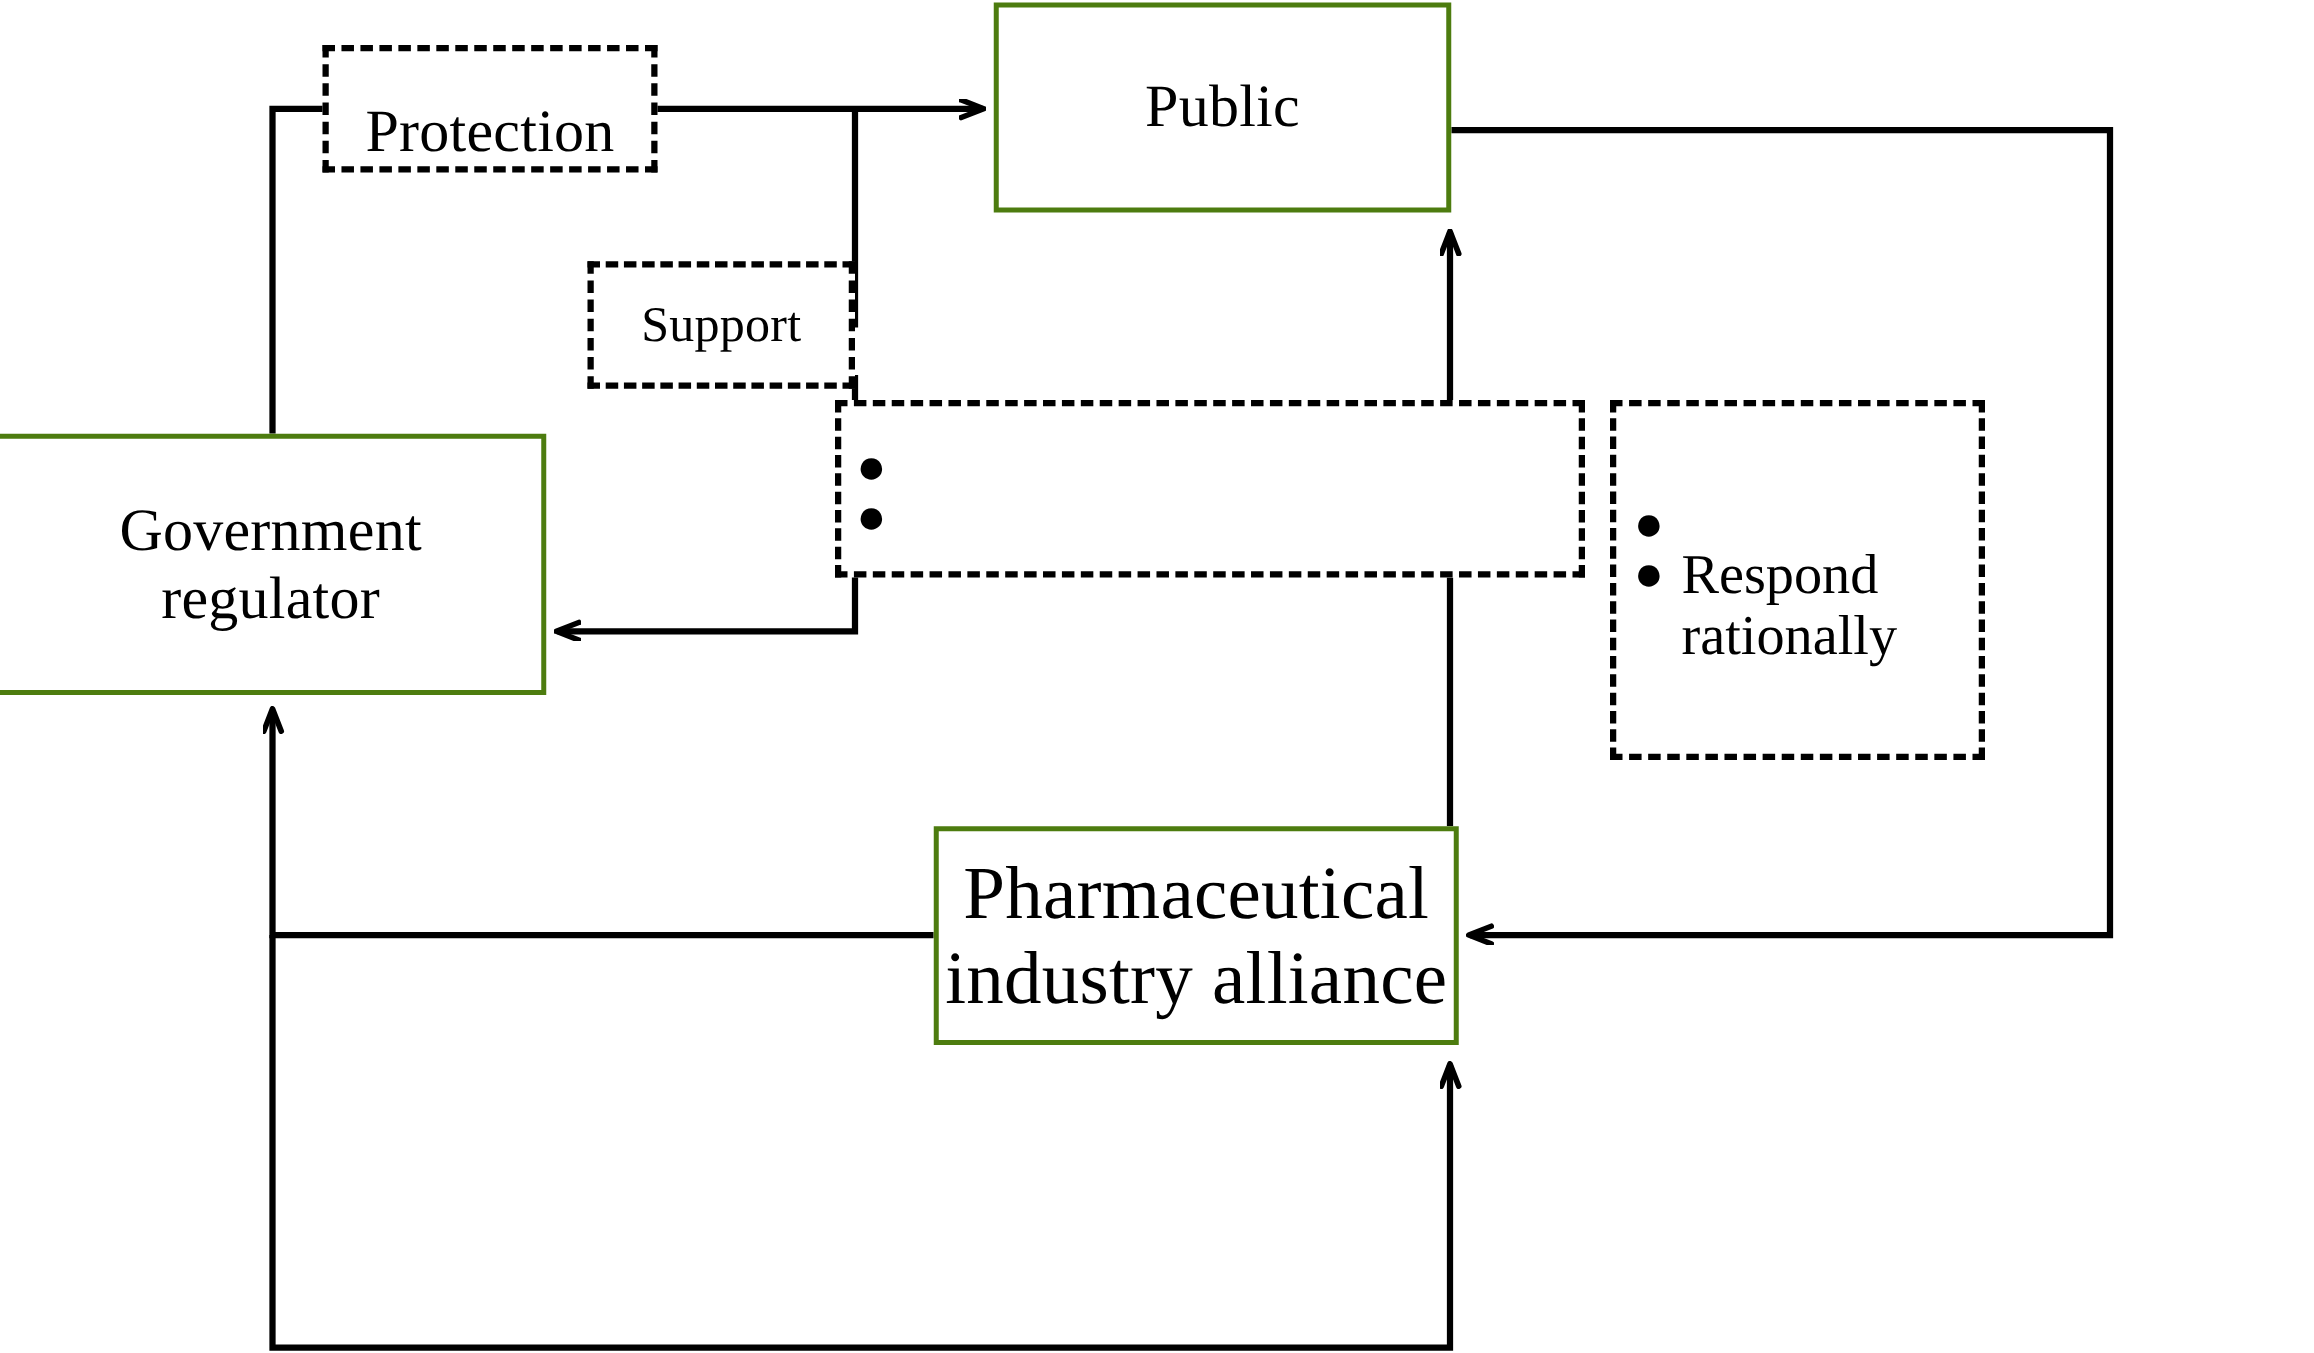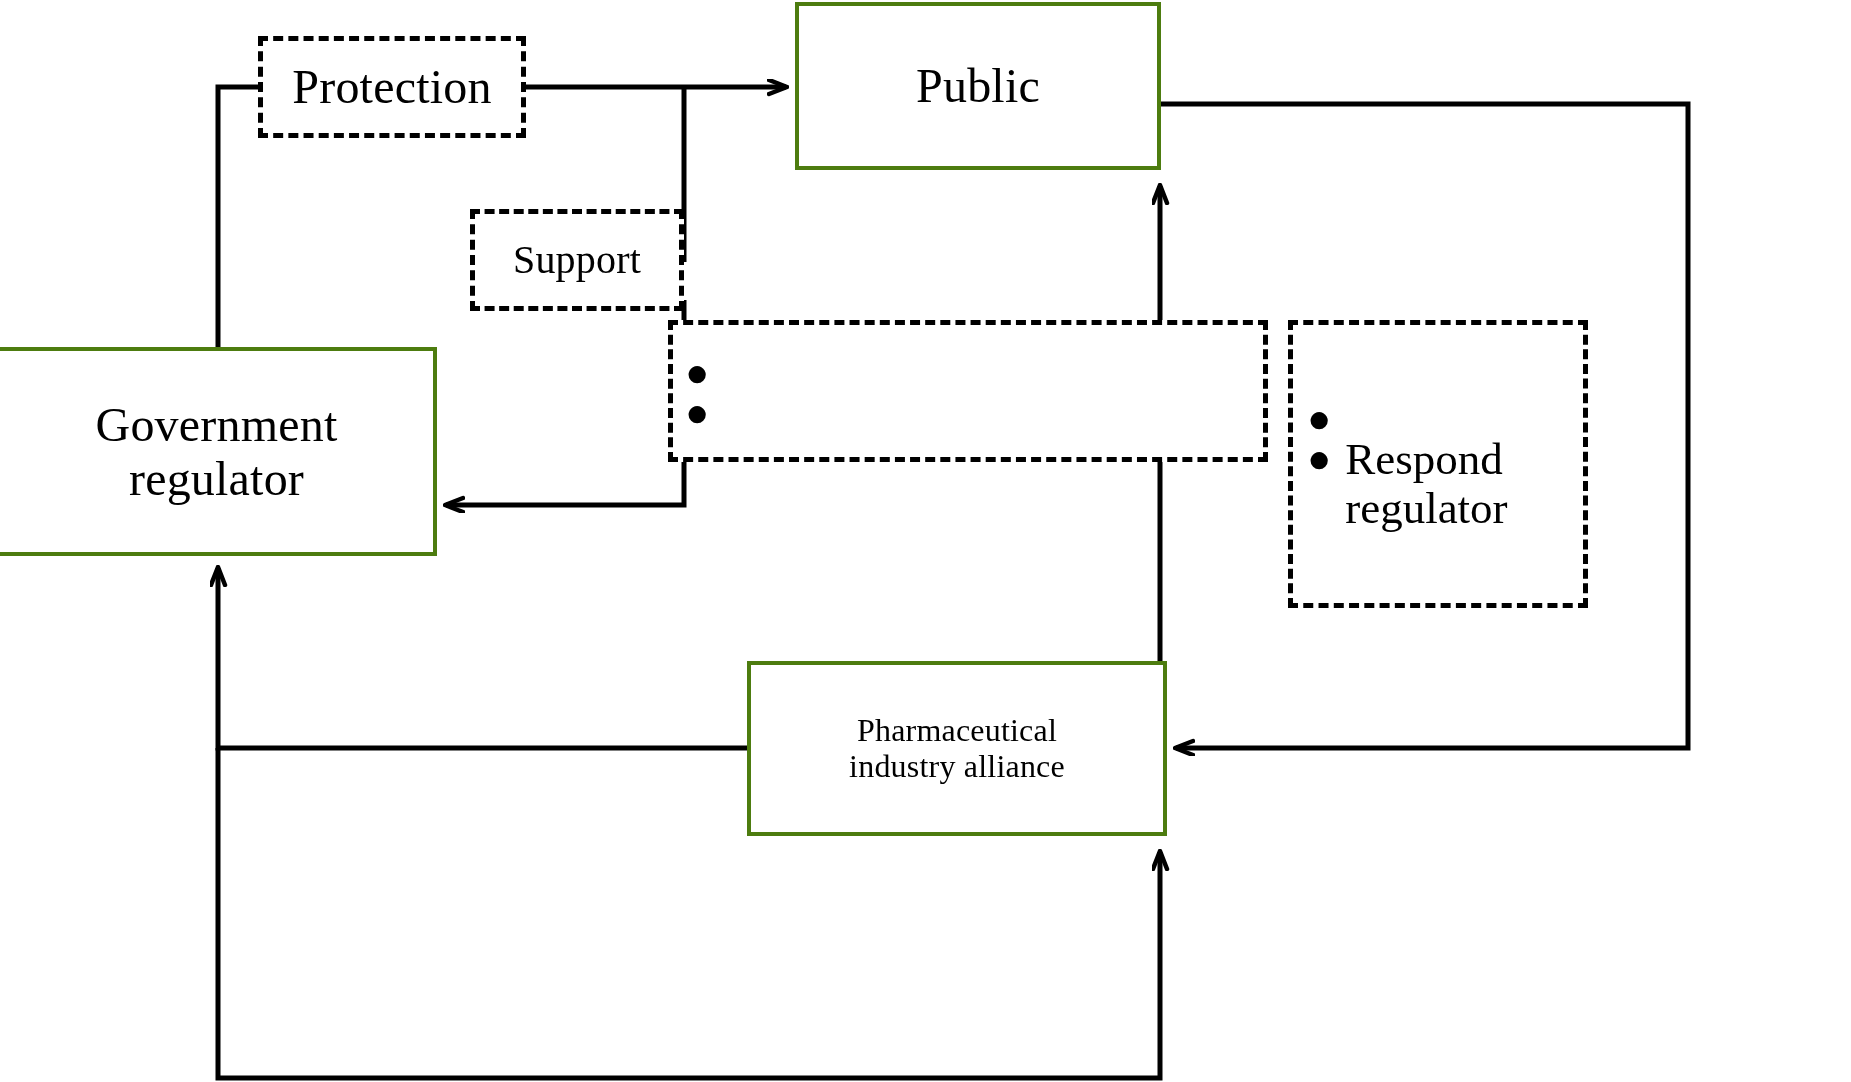--- a/index.html
+++ b/index.html
@@ -38,24 +38,24 @@
   }
 
   
   #node-public{ left:795px; top:2px;  width:366px; height:168px; }
   #node-public .label-text{ font-size:48px; }
 
   #node-gov{ left:-4px; top:347px; width:441px; height:209px; }
   #node-gov .label-text{ font-size:48px; }
 
   #node-pharma{ left:747px; top:661px; width:420px; height:175px; }
-  #node-pharma .label-text{ font-size:32px; }
+  #node-pharma .label-text{ font-size:60px; }
 
   
-  #node-protection{ left:258px; top:36px; width:268px; height:102px; }
+  #node-protection{ left:258px; top:36px; width:268px; height:102px;align-items:flex-end; }
   #node-protection .label-text{ font-size:48px; }
 
   #node-support{ left:470px; top:209px; width:214px; height:102px; }
   #node-support .label-text{ font-size:40px; }
 
   
   .bullet-box{
     position:absolute;
     box-sizing:border-box;
     border:5px dashed #000000;
@@ -156,17 +156,17 @@
       <span class="dot">●</span>
     </div>
   </div>
 
   <div class="bullet-box" id="box-behaviour">
     <div class="bullet-row">
       <span class="dot">●</span>
     </div>
     <div class="bullet-row">
       <span class="dot">●</span>
-      <span class="bullet-text">Respond regulator</span>
+      <span class="bullet-text">Respond rationally</span>
     </div>
   </div>
 
 </div>
 
 </body></html>

